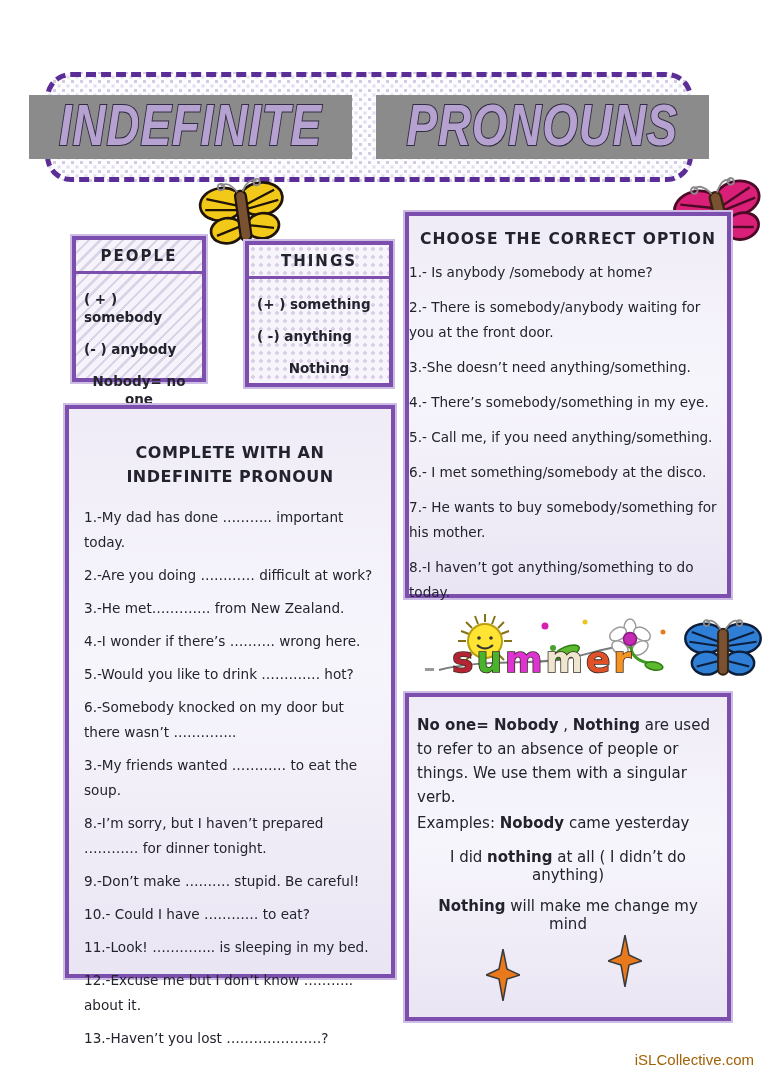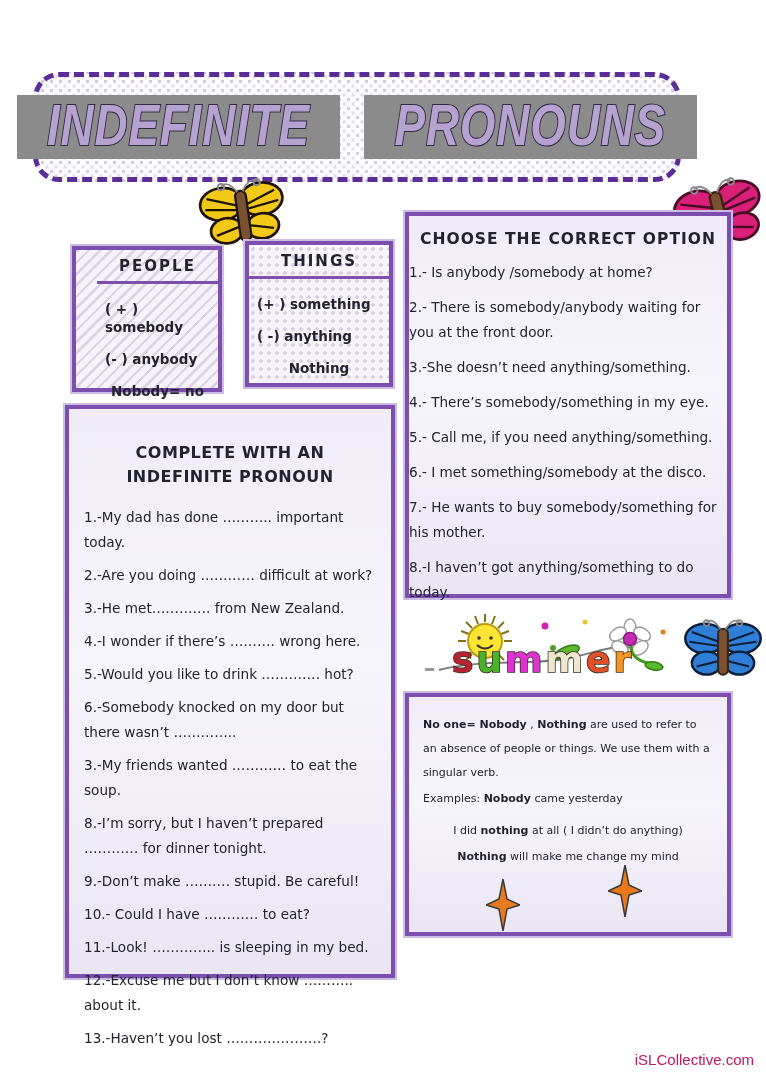--- a/index.html
+++ b/index.html
@@ -5,21 +5,21 @@
   * { margin:0; padding:0; box-sizing:border-box; }
   html,body { background:#ffffff; }
   .page {
     position:relative; width:766px; height:1084px; margin:0 auto;
     background:#ffffff; overflow:hidden;
     font-family:"DejaVu Sans", sans-serif; color:#23232d;
   }
 
   
   .banner {
-    position:absolute; left:33px; top:72px; width:648px; height:110px;
+    position:absolute; left:45px; top:72px; width:648px; height:110px;
     border:5px dashed #5b2d96; border-radius:26px;
     background-color:#fdfcff;
     background-image:
       radial-gradient(rgba(176,160,205,.55) 1.6px, transparent 1.8px),
       radial-gradient(rgba(176,160,205,.35) 1.6px, transparent 1.8px);
     background-size:9px 9px, 9px 9px;
     background-position:0 0, 4.5px 4.5px;
     display:flex; align-items:center; justify-content:center; gap:24px;
   }
   .banner .word-block { background:#8b8b8b; padding:4px 12px 8px; }
@@ -30,24 +30,23 @@
     color:#b5a2d0; letter-spacing:1px;
     -webkit-text-stroke:2px #322b42; paint-order:stroke fill;
     transform:scaleX(.88) scaleY(1.12);
   }
 
   
   .tablebox {
     position:absolute; border:4px solid #7c4fae;
     box-shadow:0 0 0 2px #cdbce4;
   }
-  .people { left:72px; top:246px; width:150px; height:146px;
+  .people { left:72px; top:236px; width:134px; height:146px;
     background-color:#f6f4fa;
     background-image:repeating-linear-gradient(135deg, rgba(158,138,192,.30) 0 2.5px, rgba(255,255,255,0) 2.5px 8px);
-    padding-left:21px;
   }
   .things { left:245px; top:241px; width:148px; height:146px;
     background-color:#f7f5fb;
     background-image:radial-gradient(rgba(168,148,200,.38) 1.7px, transparent 1.9px);
     background-size:8px 8px;
   }
   .tablebox .hdr {
     height:34px; border-bottom:3px solid #7c4fae;
     display:flex; align-items:center; justify-content:center;
     font-weight:bold; font-size:15px; letter-spacing:2px;
@@ -63,42 +62,42 @@
     background:linear-gradient(180deg, #efecf7 0%, #f7f5fc 45%, #e9e5f3 100%);
   }
   .choose { left:405px; top:212px; width:326px; height:386px; padding:10px 0 6px; }
   .choose h2 { font-size:15.5px; letter-spacing:1px; text-align:center; margin:4px 0 12px; }
   .choose p { font-size:13.6px; line-height:25px; margin:0 0 10px; }
 
   .complete { left:65px; top:405px; width:330px; height:573px; padding:12px 15px 6px; }
   .complete h2 { font-size:16px; line-height:24px; text-align:center; margin:20px 18px 16px; letter-spacing:.5px; }
   .complete p { font-size:13.6px; line-height:25px; margin:0 0 8px; }
 
-  .rules { left:405px; top:693px; width:326px; height:243px; padding:16px 14px 6px; font-size:11px; }
+  .rules { left:405px; top:693px; width:326px; height:328px; padding:16px 8px 6px; font-size:15px; }
   .rules .lead { line-height:24px; }
   .rules .examples { line-height:24px; margin-top:2px; }
   .rules .center { text-align:center; margin-top:13px; }
   .rules b { font-weight:bold; }
   .stars { display:flex; justify-content:center; gap:88px; margin-top:16px; transform:translateX(-4px); }
   .stars .s2 { position:relative; top:-14px; }
 
   
   .deco { position:absolute; }
   .butterfly-yellow { left:192px; top:178px; width:102px; height:72px; transform:rotate(-8deg); }
   .butterfly-pink   { left:673px; top:178px; width:94px;  height:76px; transform:rotate(-14deg); }
   .butterfly-blue   { left:682px; top:610px; width:82px;  height:80px; }
   .summer-art { left:425px; top:606px; width:250px; height:88px; }
   .summer-word {
     position:absolute; left:452px; top:642px; width:230px;
     font-weight:bold; font-size:36px; letter-spacing:3px; line-height:1;
     -webkit-text-stroke:1.6px #3a2d22; paint-order:stroke fill;
   }
   .watermark {
     position:absolute; right:12px; bottom:16px;
-    font-family:"Liberation Sans", sans-serif; font-size:15px; color:#be185d;
+    font-family:"Liberation Sans", sans-serif; font-size:15px; color:#a16207;
   }
 </style>
 </head>
 <body>
 
 <div class="page">
 
   <div class="banner">
     <div class="word-block">
       <span>INDEFINITE</span>

